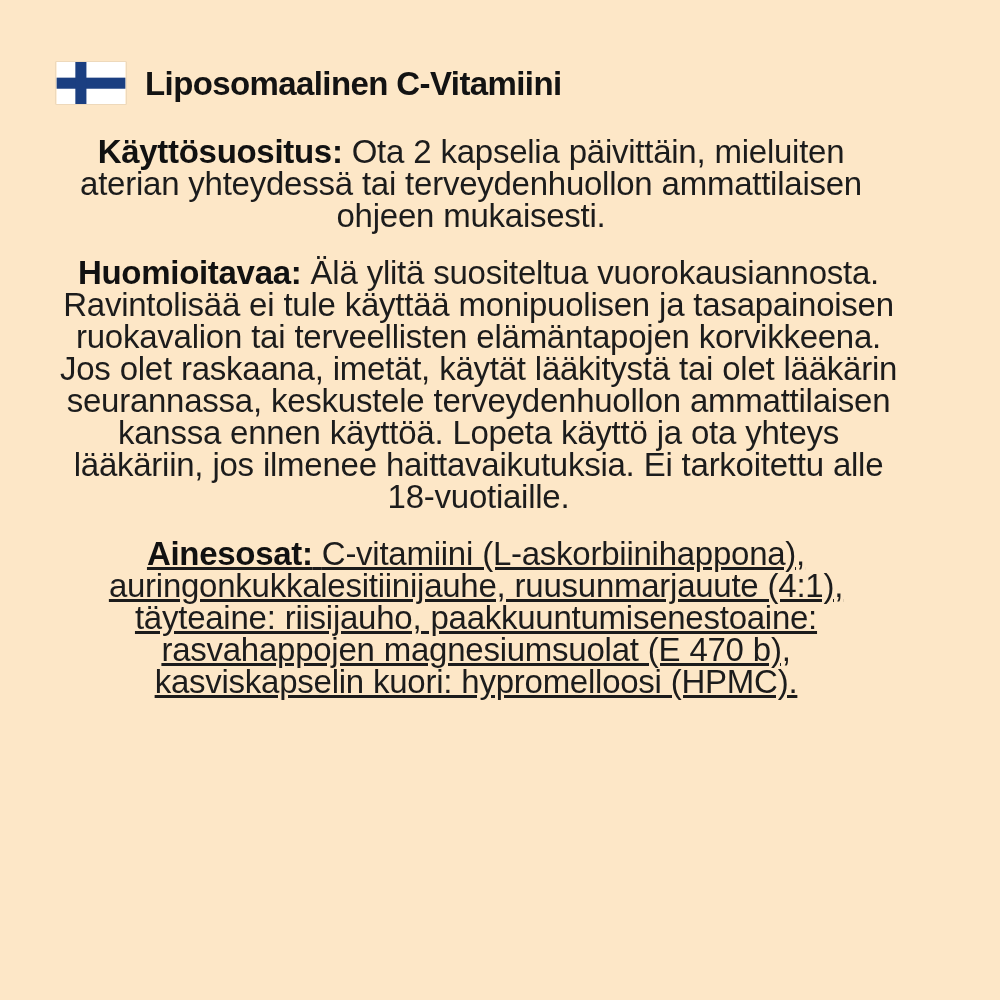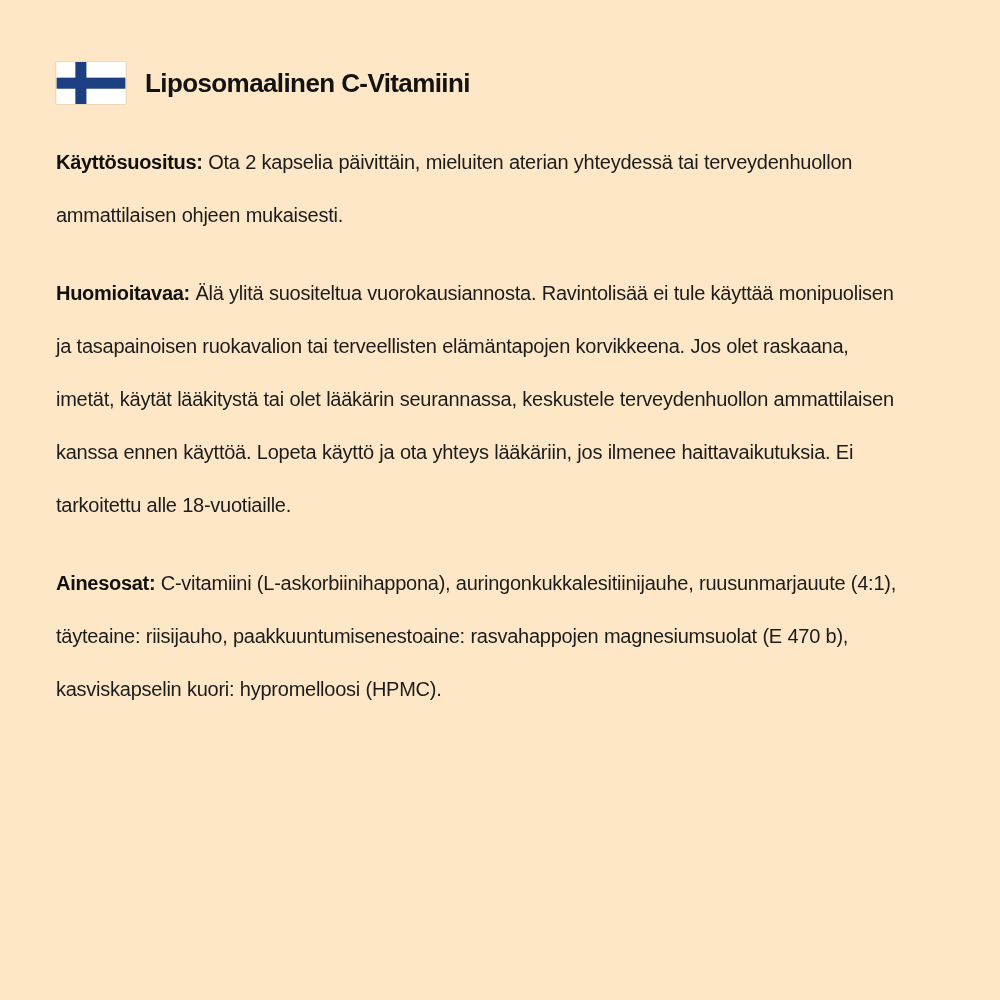--- a/index.html
+++ b/index.html
@@ -38,51 +38,52 @@
 
   .flag {
     width: 70px;
     height: 42px;
     flex: 0 0 auto;
     display: block;
     box-shadow: 0 0 0 0.5px rgba(0,0,0,0.12);
   }
 
   .product-title {
-    font-size: 26px;
+    font-size: 33px;
     font-weight: bold;
     letter-spacing: -0.6px;
     line-height: 1;
     white-space: nowrap;
     color: #131313;
     margin: 0;
     padding: 0;
     font-family: "Liberation Sans", sans-serif;
   }
 
   
   .sections {
     position: absolute;
     left: 56px;
     top: 136px;
     width: 868px;
   }
 
   .section {
-    font-size: 20px;
-    line-height: 53px;
+    font-size: 33px;
+    line-height: 32px;
     color: #1c1c1c;
     letter-spacing: -0.25px;
     margin: 0 0 25px 0;
-    text-align: left;
+    text-align: center;
     word-spacing: 0.2px;
   }
 
   .section:last-child {
     margin-bottom: 8px;
+    text-decoration: underline;
   }
 
   .section .lbl {
     font-weight: bold;
     color: #111111;
     letter-spacing: -0.3px;
   }
 
   .section .body-text {
     font-weight: normal;

